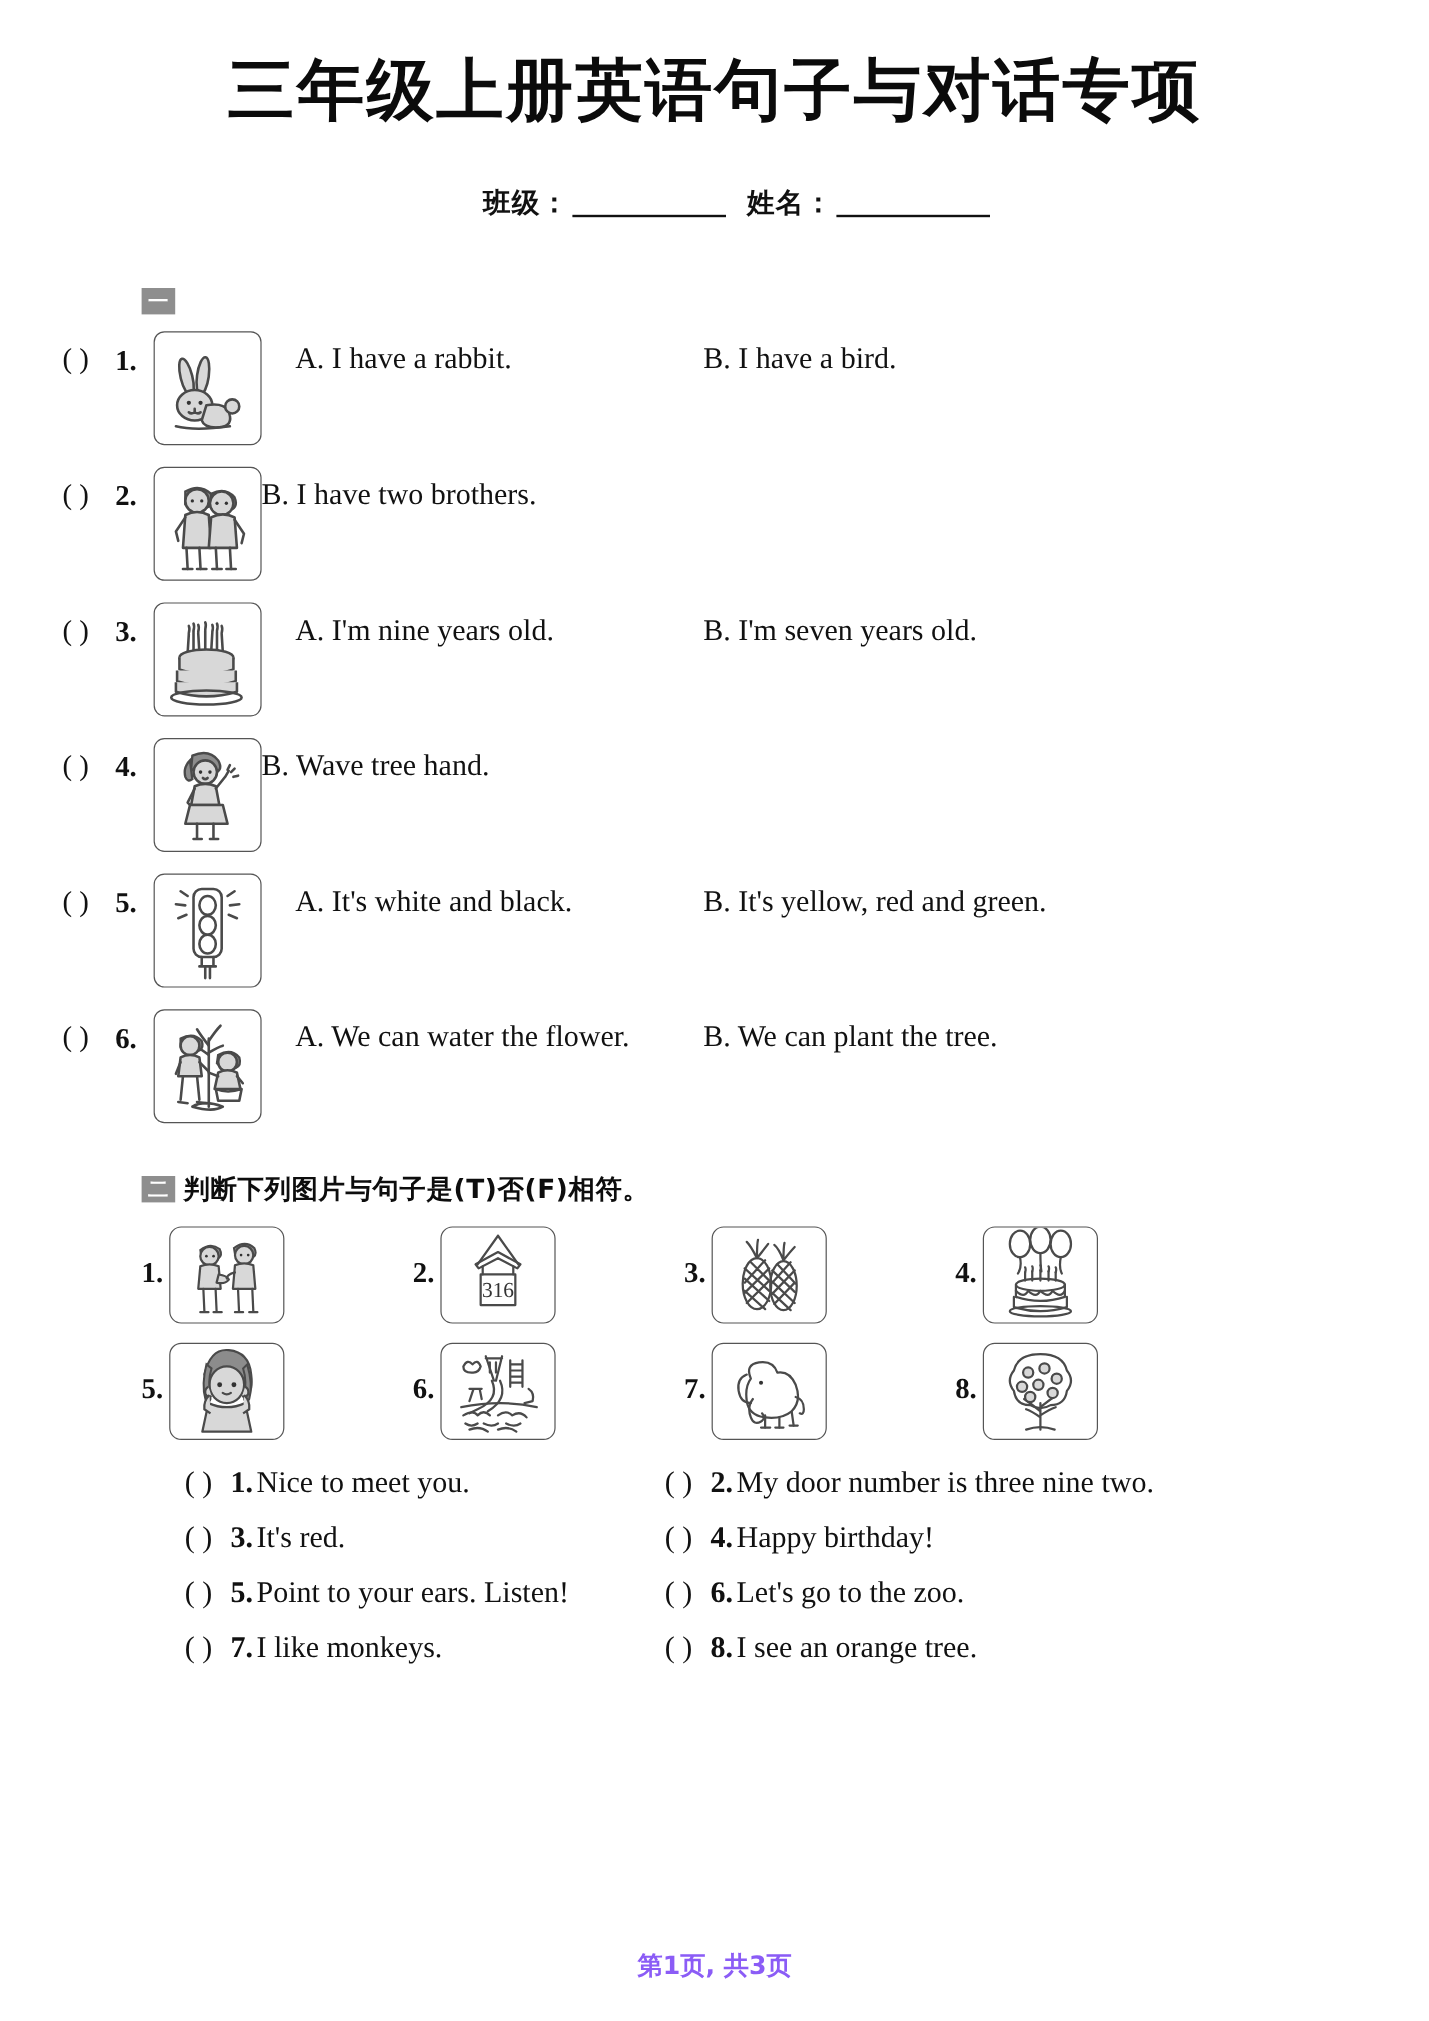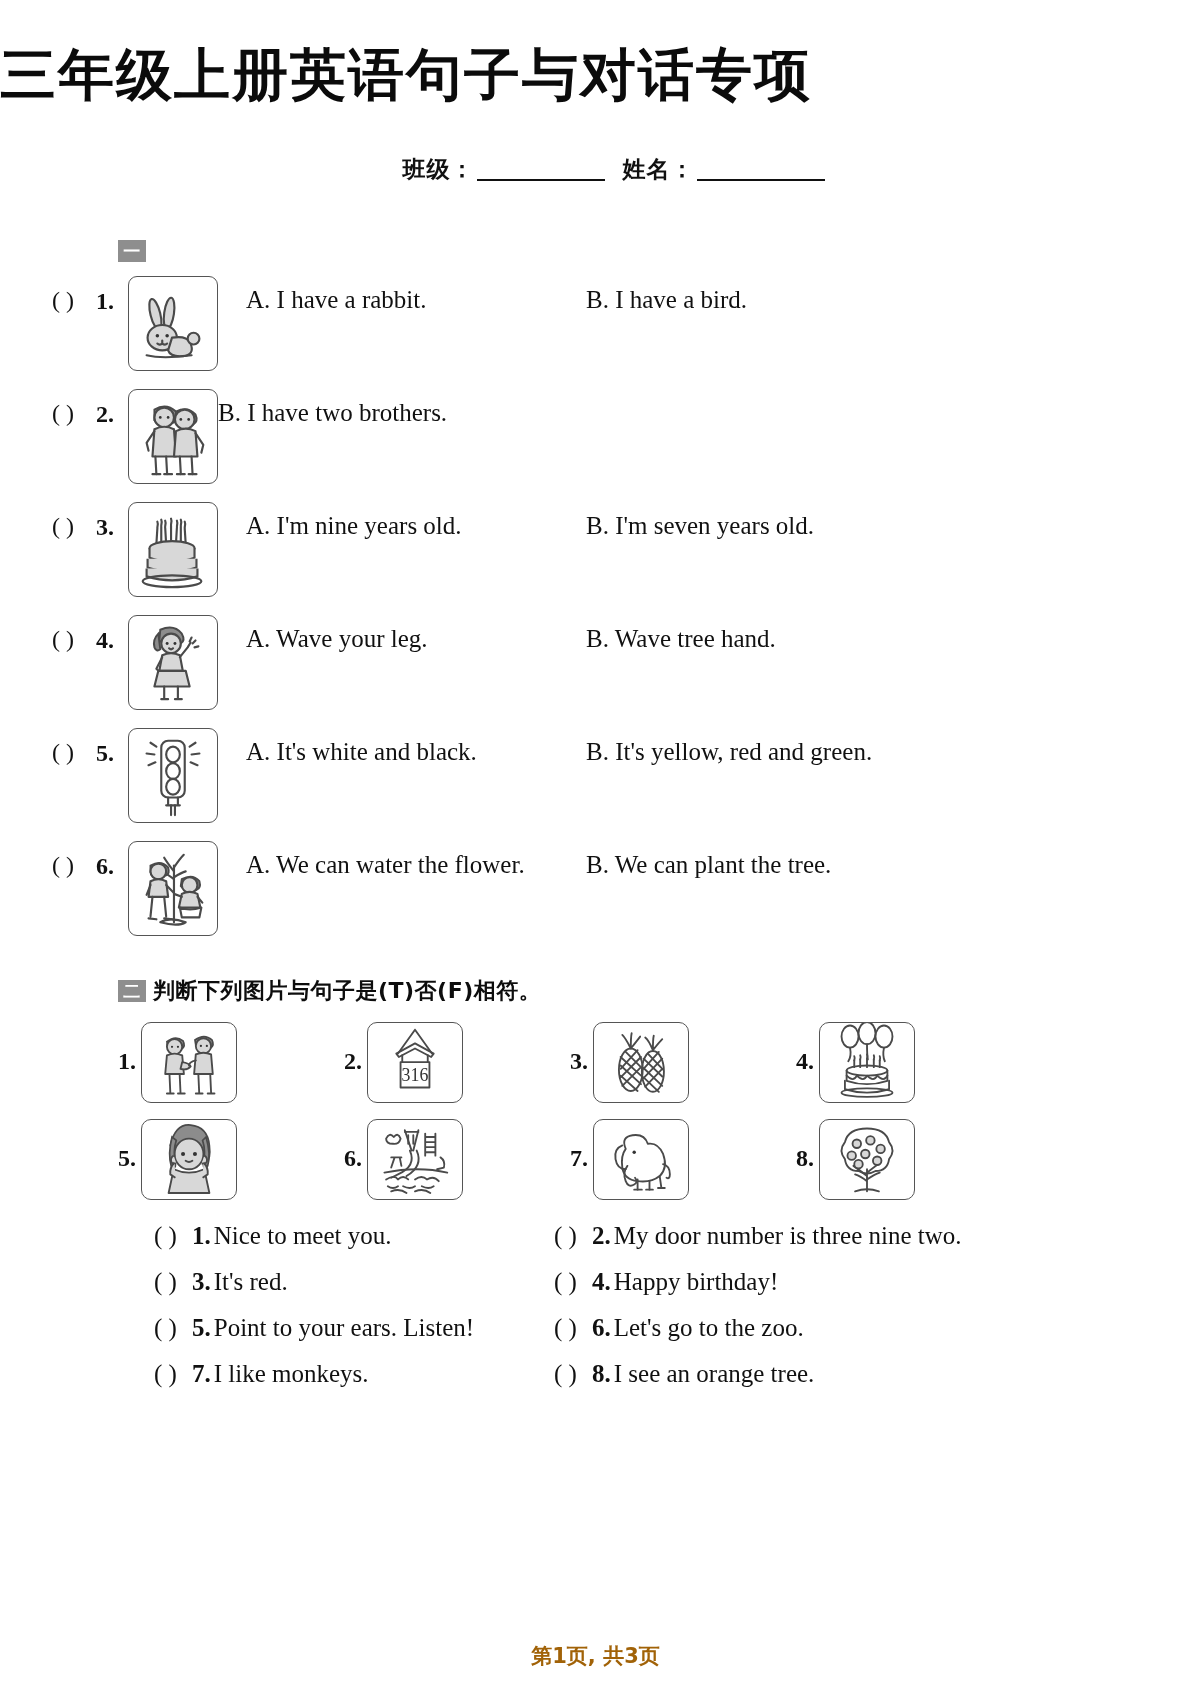--- a/index.html
+++ b/index.html
@@ -10,21 +10,21 @@
     height: 1684px;
     background: #ffffff;
     font-family: "Liberation Serif", "DejaVu Serif", serif;
     color: #111;
     position: relative;
     overflow: hidden;
   }
 
   
   .page-title {
-    text-align: left;
+    text-align: center;
     font-family: "DejaVu Sans", "Liberation Sans", sans-serif;
     font-weight: bold;
     font-size: 56px;
     letter-spacing: 2px;
     margin: 38px 0 0 0;
     color: #0b0b0b;
   }
   .id-line {
     text-align: center;
     margin-top: 40px;
@@ -145,28 +145,28 @@
   .tf-row { display: flex; height: 46px; align-items: flex-start; }
   .tf-item { display: flex; align-items: baseline; font-size: 25px;
              font-family: "Liberation Serif", "DejaVu Serif", serif; }
   .tf-item .brk { width: 74px; padding-left: 36px; white-space: nowrap; }
   .tf-item .idx { font-weight: bold; margin-right: 3px; }
   .tf-col-1 { width: 400px; }
 
   
   .footer {
     position: absolute;
-    bottom: 14px;
+    bottom: 32px;
     left: 0;
     width: 100%;
     text-align: center;
     font-family: "DejaVu Sans", "Liberation Sans", sans-serif;
     font-size: 21px;
     font-weight: bold;
-    color: #a16207;
+    color: #8b5cf6;
   }
 
   
   .la { fill: none; stroke: #4a4a4a; stroke-width: 2.2; stroke-linecap: round; stroke-linejoin: round; }
   .laf { fill: #d8d8d8; stroke: #4a4a4a; stroke-width: 2.2; stroke-linejoin: round; }
   .lad { fill: #8c8c8c; stroke: #4a4a4a; stroke-width: 2; }
   .lat { fill: #333; }
 </style>
 </head>
 <body>
@@ -260,21 +260,20 @@
           <path class="la" d="M41 33 q2 2 4 0"></path>
           <path class="laf" d="M34 40 q9 -4 18 0 l3 16 l-24 0 z"></path>
           <path class="la" d="M52 42 l8 -10 l3 -5"></path>
           <path class="la" d="M62 26 l2 -4 M65 28 l3 -3 M67 32 l4 -1"></path>
           <path class="la" d="M34 42 l-6 12 l4 4"></path>
           <path class="laf" d="M30 56 l28 0 l4 16 l-36 0 z"></path>
           <path class="la" d="M36 72 l0 12 M50 72 l0 12"></path>
           <path class="la" d="M33 85 l7 0 M47 85 l7 0"></path>
         </svg>
       </div>
-      <span class="opt opt-a">A. Wave your leg.</span>
       <span class="opt opt-b">B. Wave tree hand.</span>
     </div>
 
     <div class="q-row">
       <span class="q-bracket">(    )</span>
       <span class="q-num">5.</span>
       <div class="q-pic">
         <svg viewBox="0 0 90 95" aria-hidden="true">
           <rect class="la" x="33" y="12" width="24" height="58" rx="7"></rect>
           <ellipse class="la" cx="45" cy="26" rx="7" ry="8"></ellipse>

